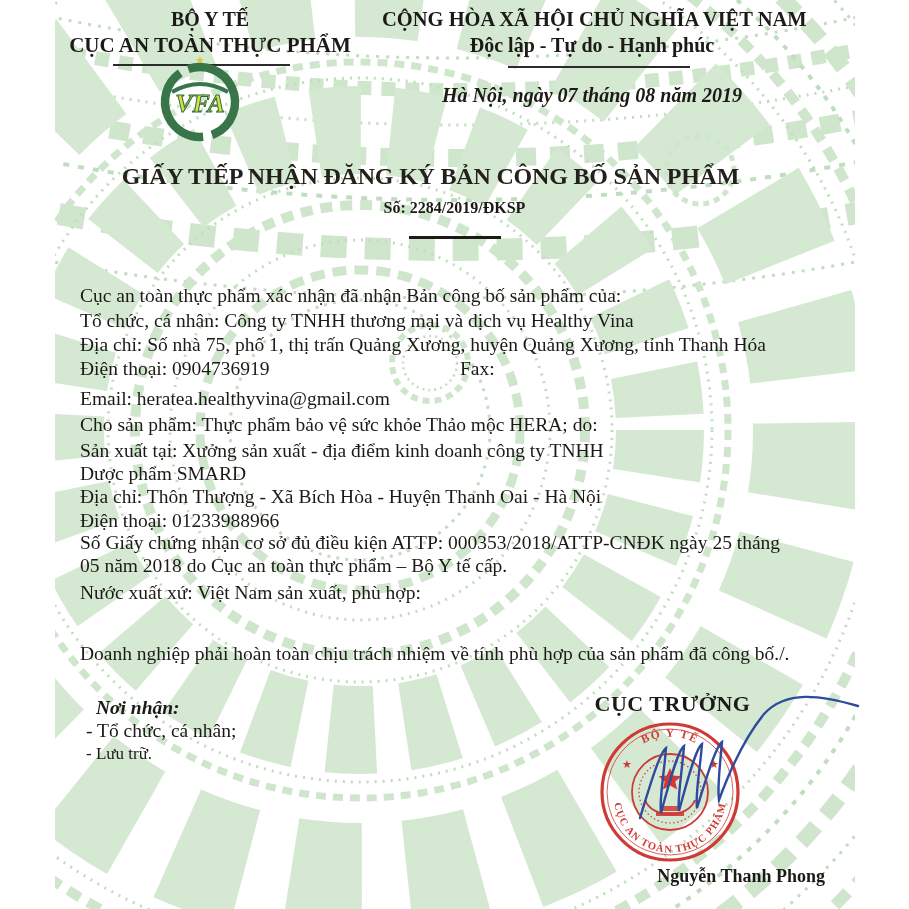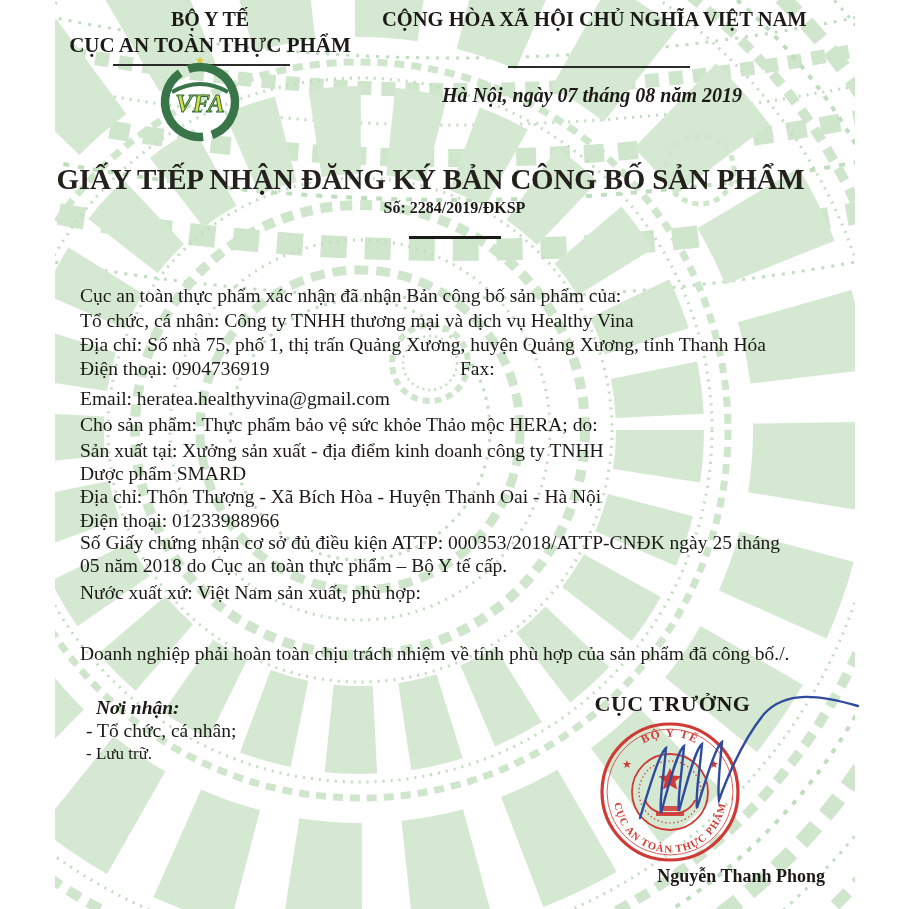--- a/index.html
+++ b/index.html
@@ -15,21 +15,21 @@
   .hdr-left .l1{font-weight:bold;font-size:20px;}
   .hdr-left .l2{font-weight:bold;font-size:21px;margin-top:2px;}
   .rule-left{position:absolute;left:113px;top:64px;width:177px;height:2px;background:#2b2b2b;z-index:2;}
   .vfa{position:absolute;left:154px;top:50px;z-index:2;}
   .hdr-right{left:382px;top:8px;width:420px;text-align:center;}
   .hdr-right .l1{font-weight:bold;font-size:20.5px;}
   .hdr-right .l2{font-weight:bold;font-size:20px;margin-top:3px;}
   .rule-right{position:absolute;left:508px;top:66px;width:182px;height:2px;background:#2b2b2b;z-index:2;}
   .date-line{left:382px;top:84px;width:420px;text-align:center;font-style:italic;font-weight:bold;font-size:20px;}
   
-  .doc-title{left:0;top:163px;width:861px;text-align:center;font-weight:bold;font-size:29px;letter-spacing:-0.2px;color:#24211d;}
+  .doc-title{left:0;top:163px;width:861px;text-align:center;font-weight:bold;font-size:24px;letter-spacing:-0.2px;color:#24211d;}
   .doc-number{left:0;top:199px;width:909px;text-align:center;font-weight:bold;font-size:16px;}
   .title-rule{position:absolute;left:409px;top:236px;width:92px;height:3px;background:#1c1a17;z-index:2;}
   
   .bline{left:80px;font-size:19.5px;z-index:2;position:absolute;white-space:nowrap;}
   .fax{position:absolute;left:380px;top:0;}
   
   .recip-head{left:96px;top:697px;font-weight:bold;font-style:italic;font-size:19.5px;}
   .recip-1{left:86px;top:720px;font-size:19.5px;}
   .recip-2{left:86px;top:744px;font-size:17px;}
   .sig-title{left:540px;top:691px;width:265px;text-align:center;font-weight:bold;font-size:22px;letter-spacing:0.5px;}
@@ -85,20 +85,21 @@
   <div class="rule-left"></div>
   <svg class="vfa" width="92" height="96" viewBox="0 0 92 96">
     <text x="46" y="14" font-size="11" fill="#e6c832" text-anchor="middle">★</text>
     <circle cx="46" cy="52" r="35" stroke="#38764a" stroke-width="8.5" fill="none" stroke-dasharray="58 9 92 9" transform="rotate(-25 46 52)"></circle>
     <path d="M 18,42 Q 46,26 74,42" stroke="#38764a" stroke-width="4" fill="none"></path>
     <text x="46" y="62" font-size="26" font-weight="bold" font-style="italic" text-anchor="middle" fill="#d8df45" stroke="#2f6b3f" stroke-width="1">VFA</text>
   </svg>
 
   <div class="abs hdr-right">
     <div class="l1">CỘNG HÒA XÃ HỘI CHỦ NGHĨA VIỆT NAM</div>
+    <div class="l2">Độc lập - Tự do - Hạnh phúc</div>
   </div>
   <div class="rule-right"></div>
   <div class="abs date-line">Hà Nội, ngày 07 tháng 08 năm 2019</div>
 
   <div class="abs doc-title">GIẤY TIẾP NHẬN ĐĂNG KÝ BẢN CÔNG BỐ SẢN PHẨM</div>
   <div class="abs doc-number">Số: 2284/2019/ĐKSP</div>
   <div class="title-rule"></div>
 
   <div class="bline" style="top:285px">Cục an toàn thực phẩm xác nhận đã nhận Bản công bố sản phẩm của:</div>
   <div class="bline" style="top:310px">Tổ chức, cá nhân: Công ty TNHH thương mại và dịch vụ Healthy Vina</div>

